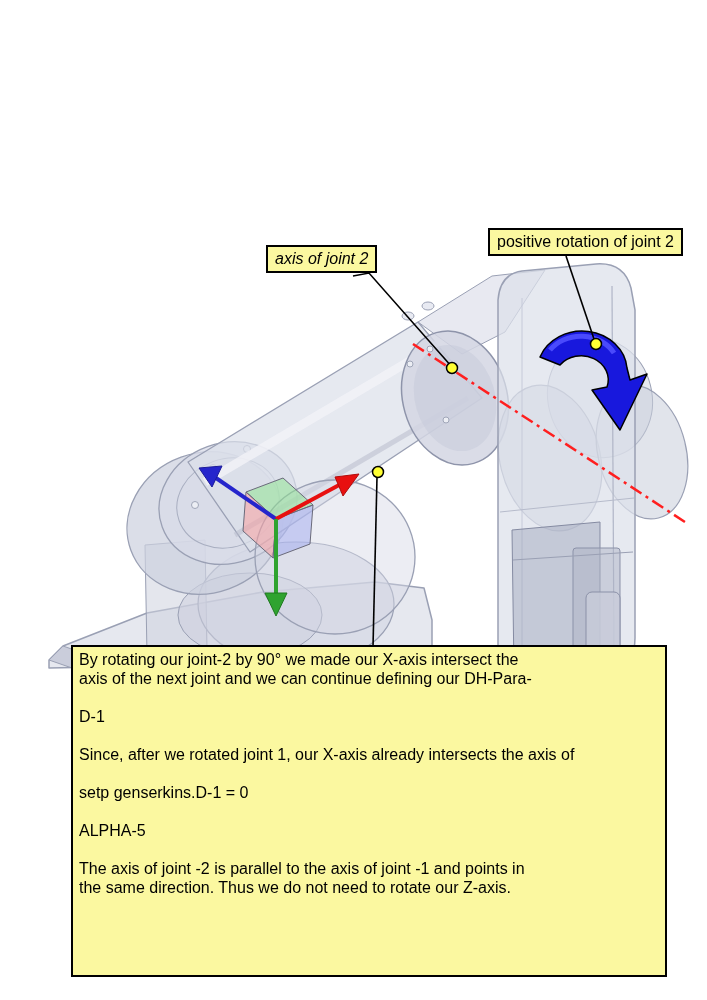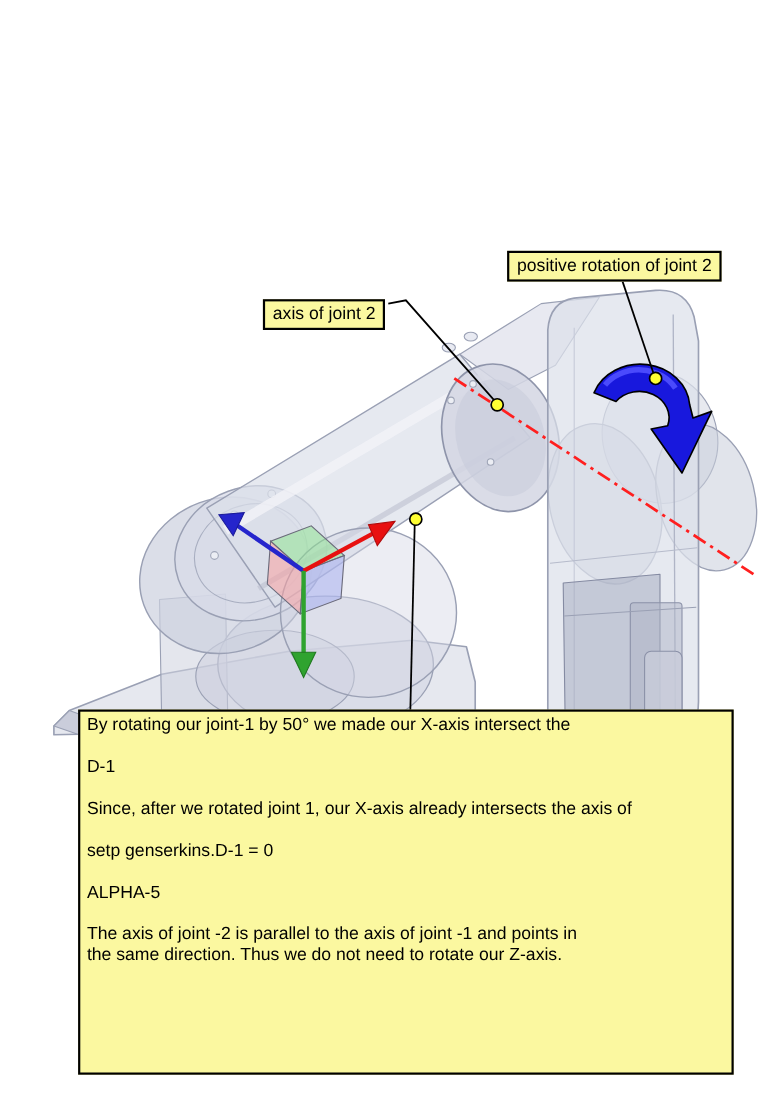--- a/index.html
+++ b/index.html
@@ -10,20 +10,21 @@
   #scene{position:absolute;left:0;top:0;}
   .callout{
     position:absolute;
     background:#FBF8A0;
     border:2px solid #000000;
     color:#000000;
     font-size:16px;
     line-height:1.2;
     padding:2px 7px 3px 7px;
     white-space:nowrap;
+    margin-left:27px;
   }
   #infobox{
     position:absolute;left:71px;top:645px;width:580px;height:322px;
     background:#FBF8A0;border:2px solid #000000;color:#000000;
     padding:3px 6px;overflow:hidden;
   }
   .tb-line{
     font-size:16px;line-height:19px;min-height:19px;white-space:pre;color:#000;
   }
 </style>
@@ -137,26 +138,27 @@
       <line x1="377" y1="477" x2="373" y2="647"></line>
     </g>
 
     <g fill="#FFFF33" stroke="#000000" stroke-width="1.5">
       <circle cx="452" cy="368" r="5.5"></circle>
       <circle cx="596" cy="344" r="5.5"></circle>
       <circle cx="378" cy="472" r="5.5"></circle>
     </g>
   </svg>
 
-  <div class="callout" style="left:239px;top:272px;">axis of joint 2</div>
+  <div class="callout" style="left:239px;top:245px;font-style:italic;">axis of joint 2</div>
 
   <div class="callout" style="left:461px;top:228px;">positive rotation of joint 2</div>
 
   <div id="infobox">
-    <div class="tb-line">By rotating our joint-1 by 50° we made our X-axis intersect the</div>
+    <div class="tb-line">By rotating our joint-2 by 90° we made our X-axis intersect the</div>
+    <div class="tb-line">axis of the next joint and we can continue defining our DH-Para-</div>
     <div class="tb-line"></div>
     <div class="tb-line">D-1</div>
     <div class="tb-line"></div>
     <div class="tb-line">Since, after we rotated joint 1, our X-axis already intersects the axis of</div>
     <div class="tb-line"></div>
     <div class="tb-line">setp genserkins.D-1 = 0</div>
     <div class="tb-line"></div>
     <div class="tb-line">ALPHA-5</div>
     <div class="tb-line"></div>
     <div class="tb-line">The axis of joint -2 is parallel to the axis of joint -1 and points in</div>

